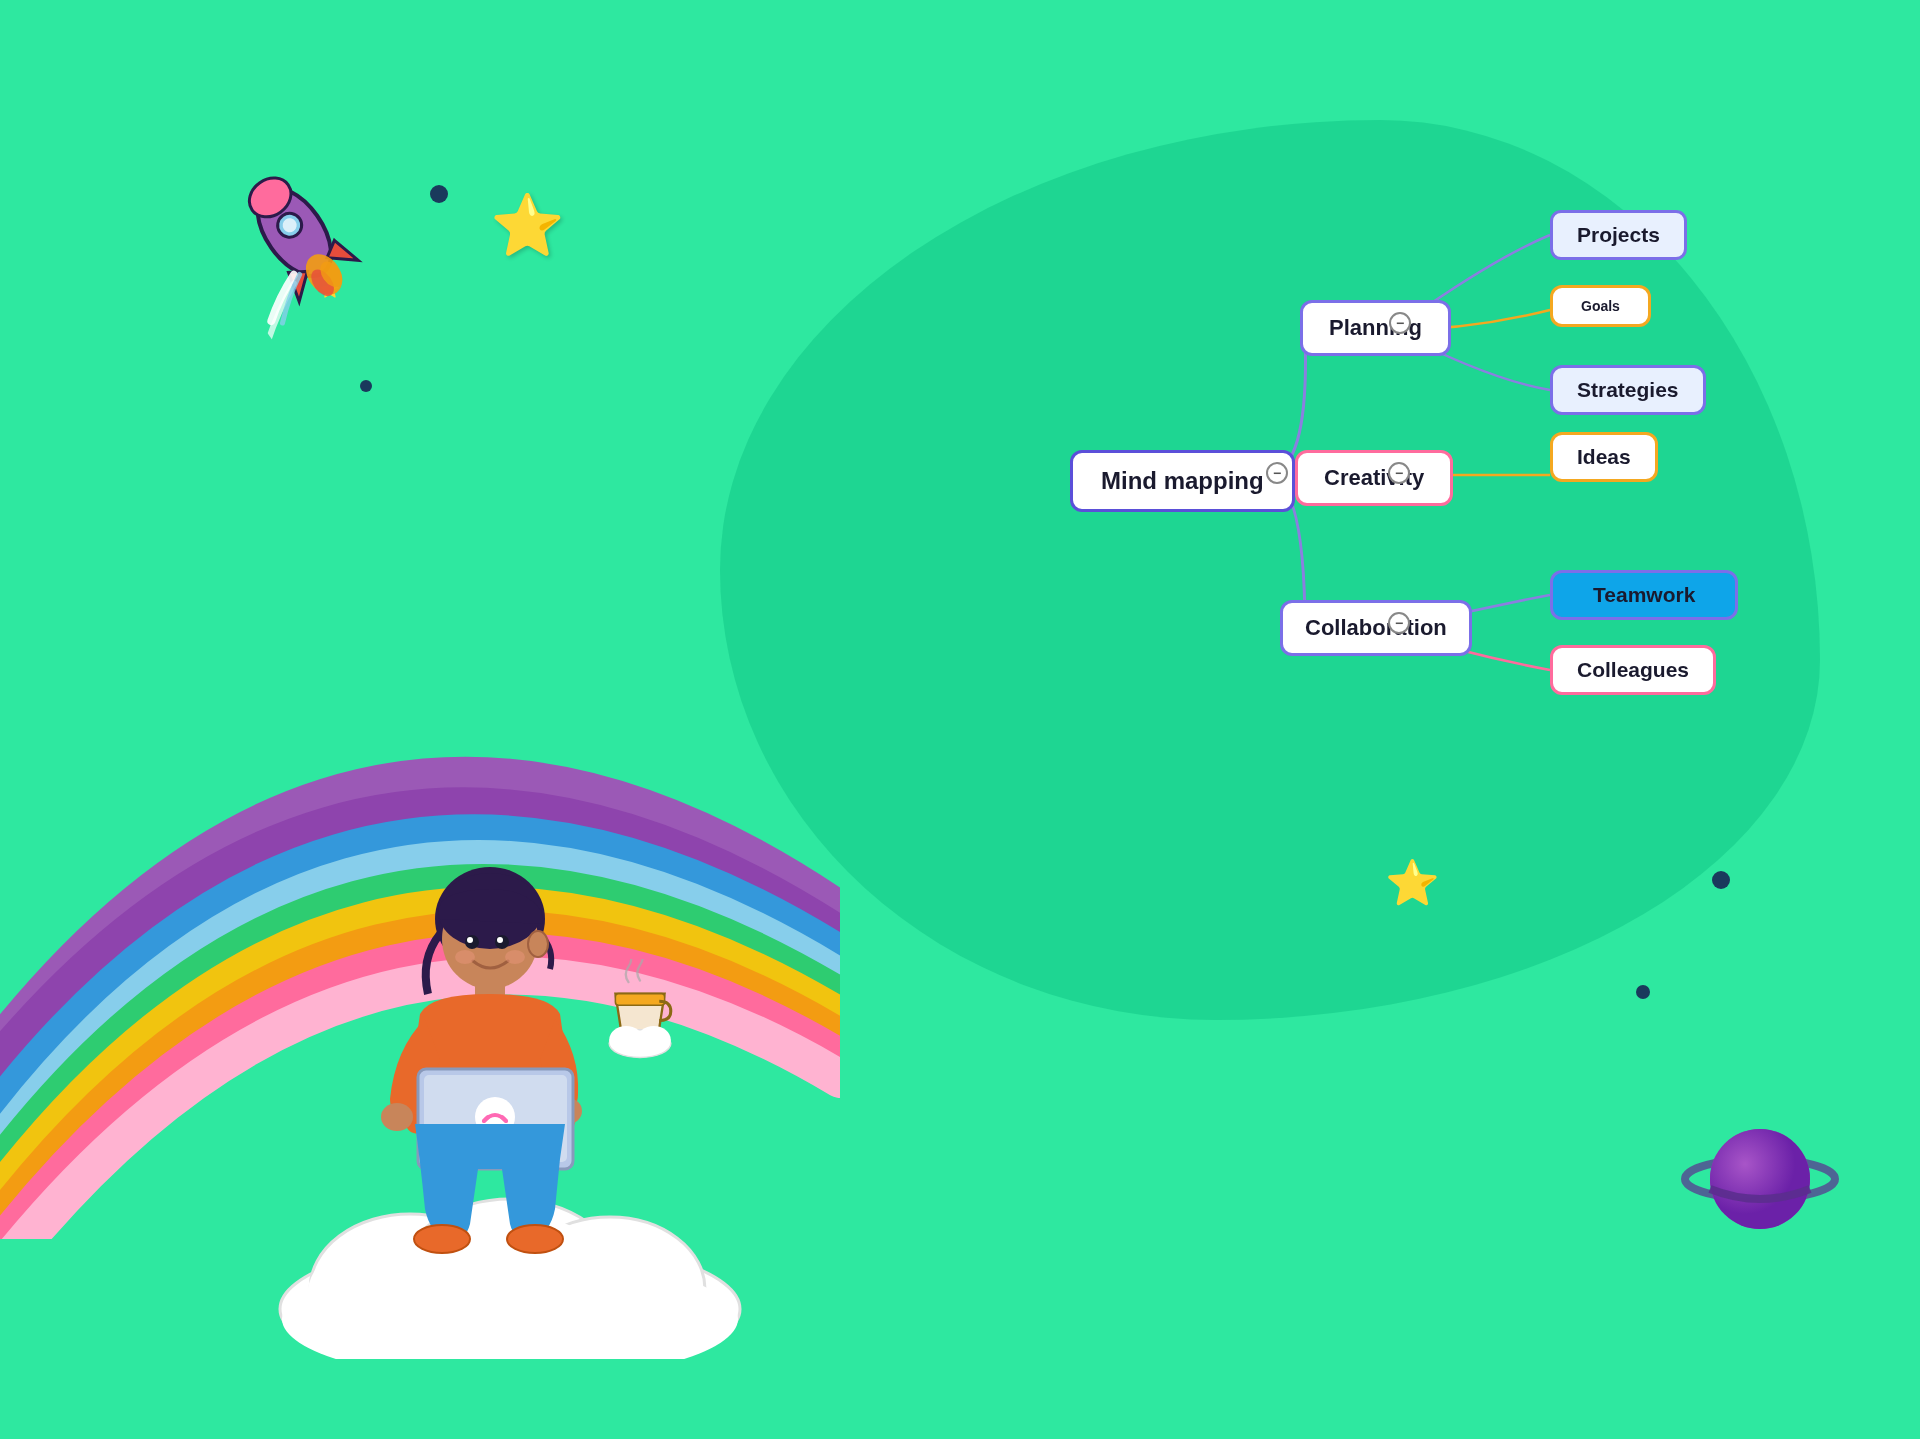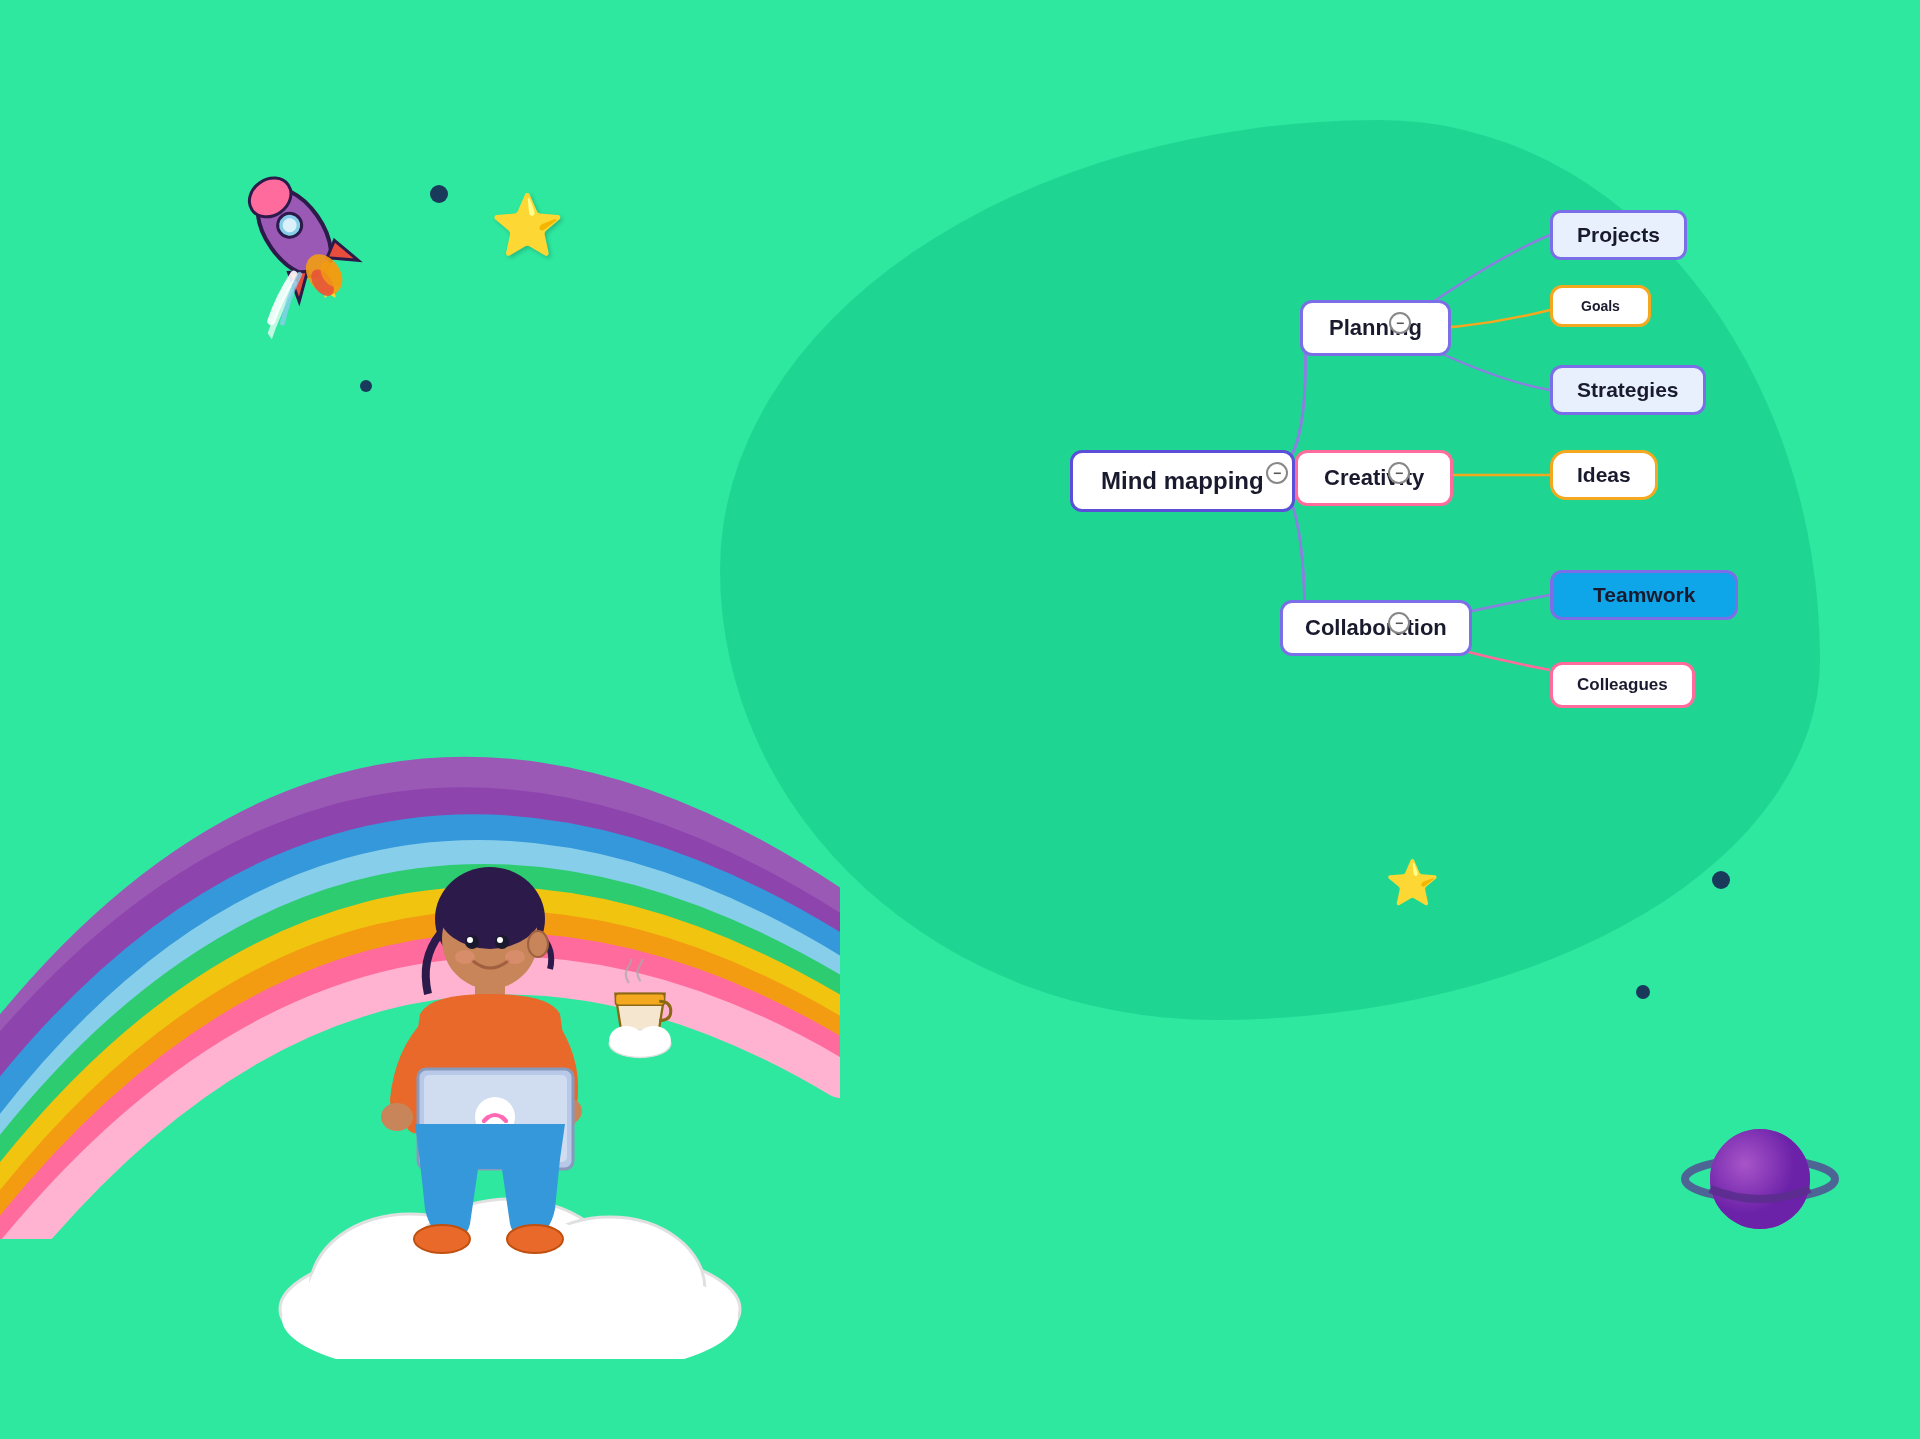--- a/index.html
+++ b/index.html
@@ -127,42 +127,41 @@
       top: 185px;
     }
 
     .node-ideas {
       background: white;
       border-color: #F4A820;
       color: #1a1a2e;
       padding: 10px 24px;
       font-size: 21px;
       left: 480px;
-      top: 270px;
-      border-radius: 16px;
+      top: 252px;
     }
 
     .node-teamwork {
       background: #0ea5e9;
       border-color: #7B6FE8;
       color: #1a1a2e;
       padding: 10px 40px;
       font-size: 21px;
       left: 480px;
       top: 390px;
     }
 
     .node-colleagues {
       background: white;
       border-color: #FF6B9D;
       color: #1a1a2e;
       padding: 10px 24px;
-      font-size: 17px;
-      left: 480px;
-      top: 482px;
+      font-size: 21px;
+      left: 480px;
+      top: 465px;
     }
 
     
     .collapse-circle {
       width: 22px;
       height: 22px;
       border-radius: 50%;
       background: white;
       border: 2px solid #888;
       display: flex;

